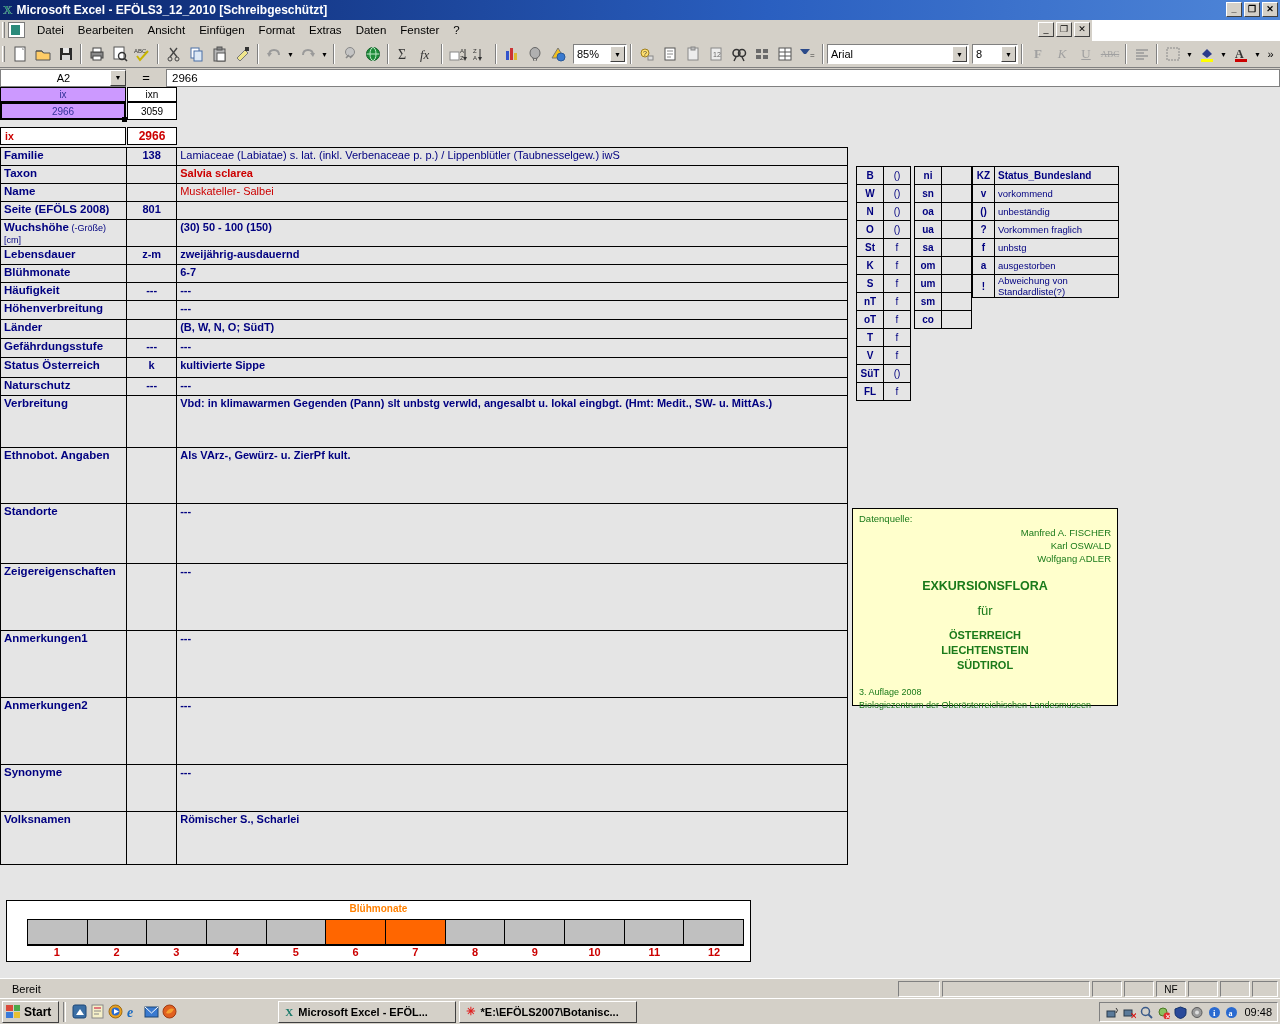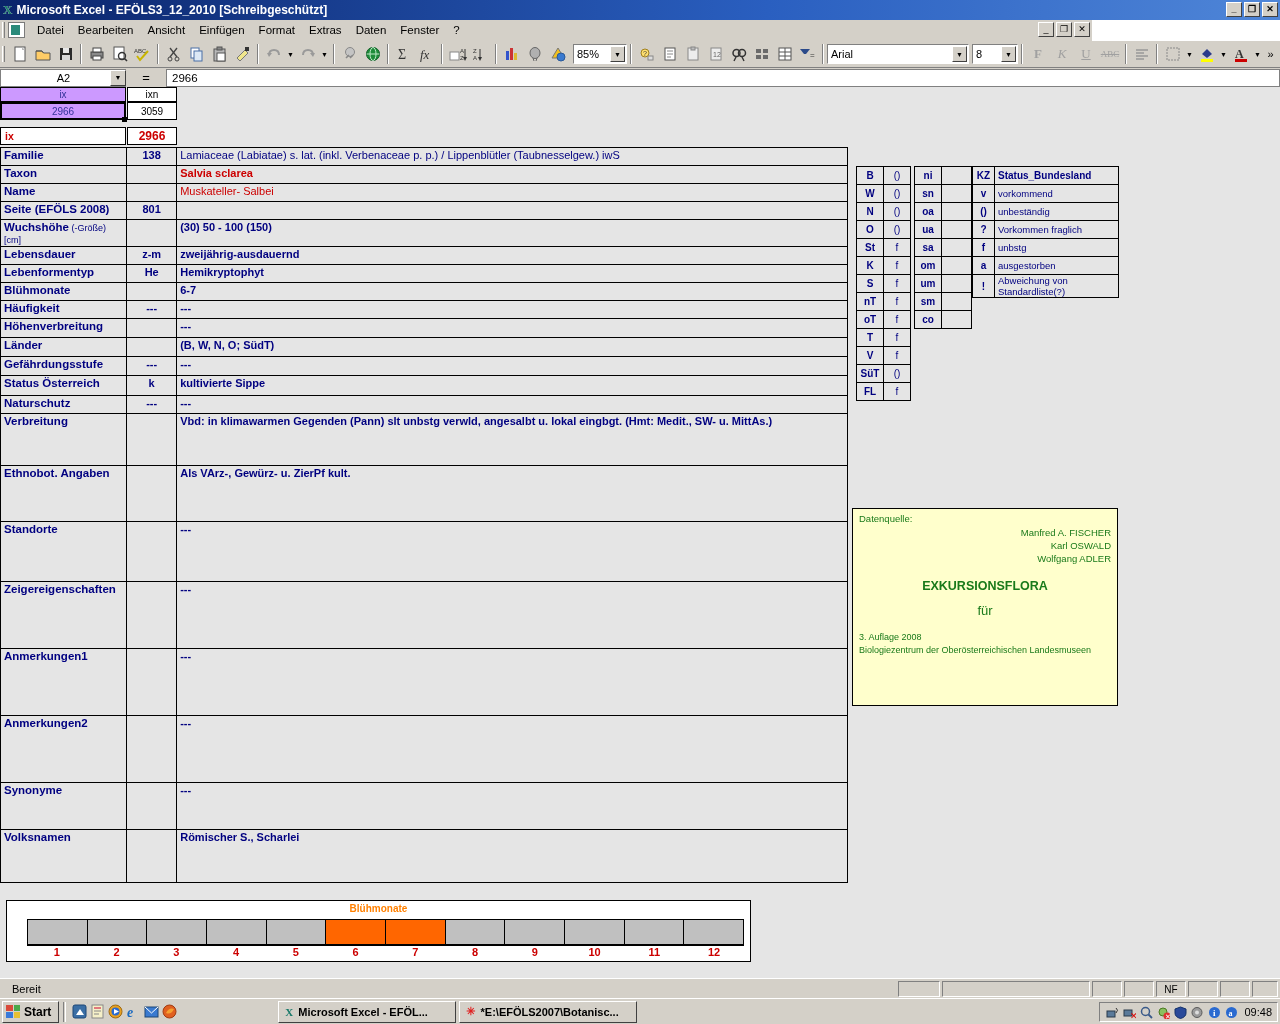--- a/index.html
+++ b/index.html
@@ -586,25 +586,20 @@
           <td class="lbl"><span>Wuchshöhe</span><span class="lbl-sm"> (-Größe) [cm]</span></td>
           <td class="code"></td>
           <td class="val">   (30) 50 - 100 (150)</td>
         </tr>
         <tr style="height:18px">
           <td class="lbl">Lebensdauer</td>
           <td class="code">z-m</td>
           <td class="val">zweijährig-ausdauernd</td>
         </tr>
         <tr style="height:18px">
-          <td class="lbl">Lebenformentyp</td>
-          <td class="code">He</td>
-          <td class="val">Hemikryptophyt</td>
-        </tr>
-        <tr style="height:18px">
           <td class="lbl">Blühmonate</td>
           <td class="code"></td>
           <td class="val">  6-7</td>
         </tr>
         <tr style="height:18px">
           <td class="lbl">Häufigkeit</td>
           <td class="code">---</td>
           <td class="val">---</td>
         </tr>
         <tr style="height:19px">
@@ -814,20 +809,25 @@
 
     <div class="srcbox">
       <div class="src-lbl">Datenquelle:</div>
       <div class="src-authors">
         <div>Manfred A. FISCHER</div>
         <div>Karl OSWALD</div>
         <div>Wolfgang ADLER</div>
       </div>
       <div class="src-title">EXKURSIONSFLORA</div>
       <div class="src-fuer">für</div>
+      <div class="src-countries">
+        <div>ÖSTERREICH</div>
+        <div>LIECHTENSTEIN</div>
+        <div>SÜDTIROL</div>
+      </div>
       <div class="src-foot">
         <div>3. Auflage 2008</div>
         <div>Biologiezentrum der Oberösterreichischen Landesmuseen</div>
       </div>
     </div>
 
     <div class="bloomchart">
       <div class="bloom-title">Blühmonate</div>
       <div class="bloom-bars" id="bloomBars">
           <div class="bloom-cell" style="background: rgb(192, 192, 192);"></div>

